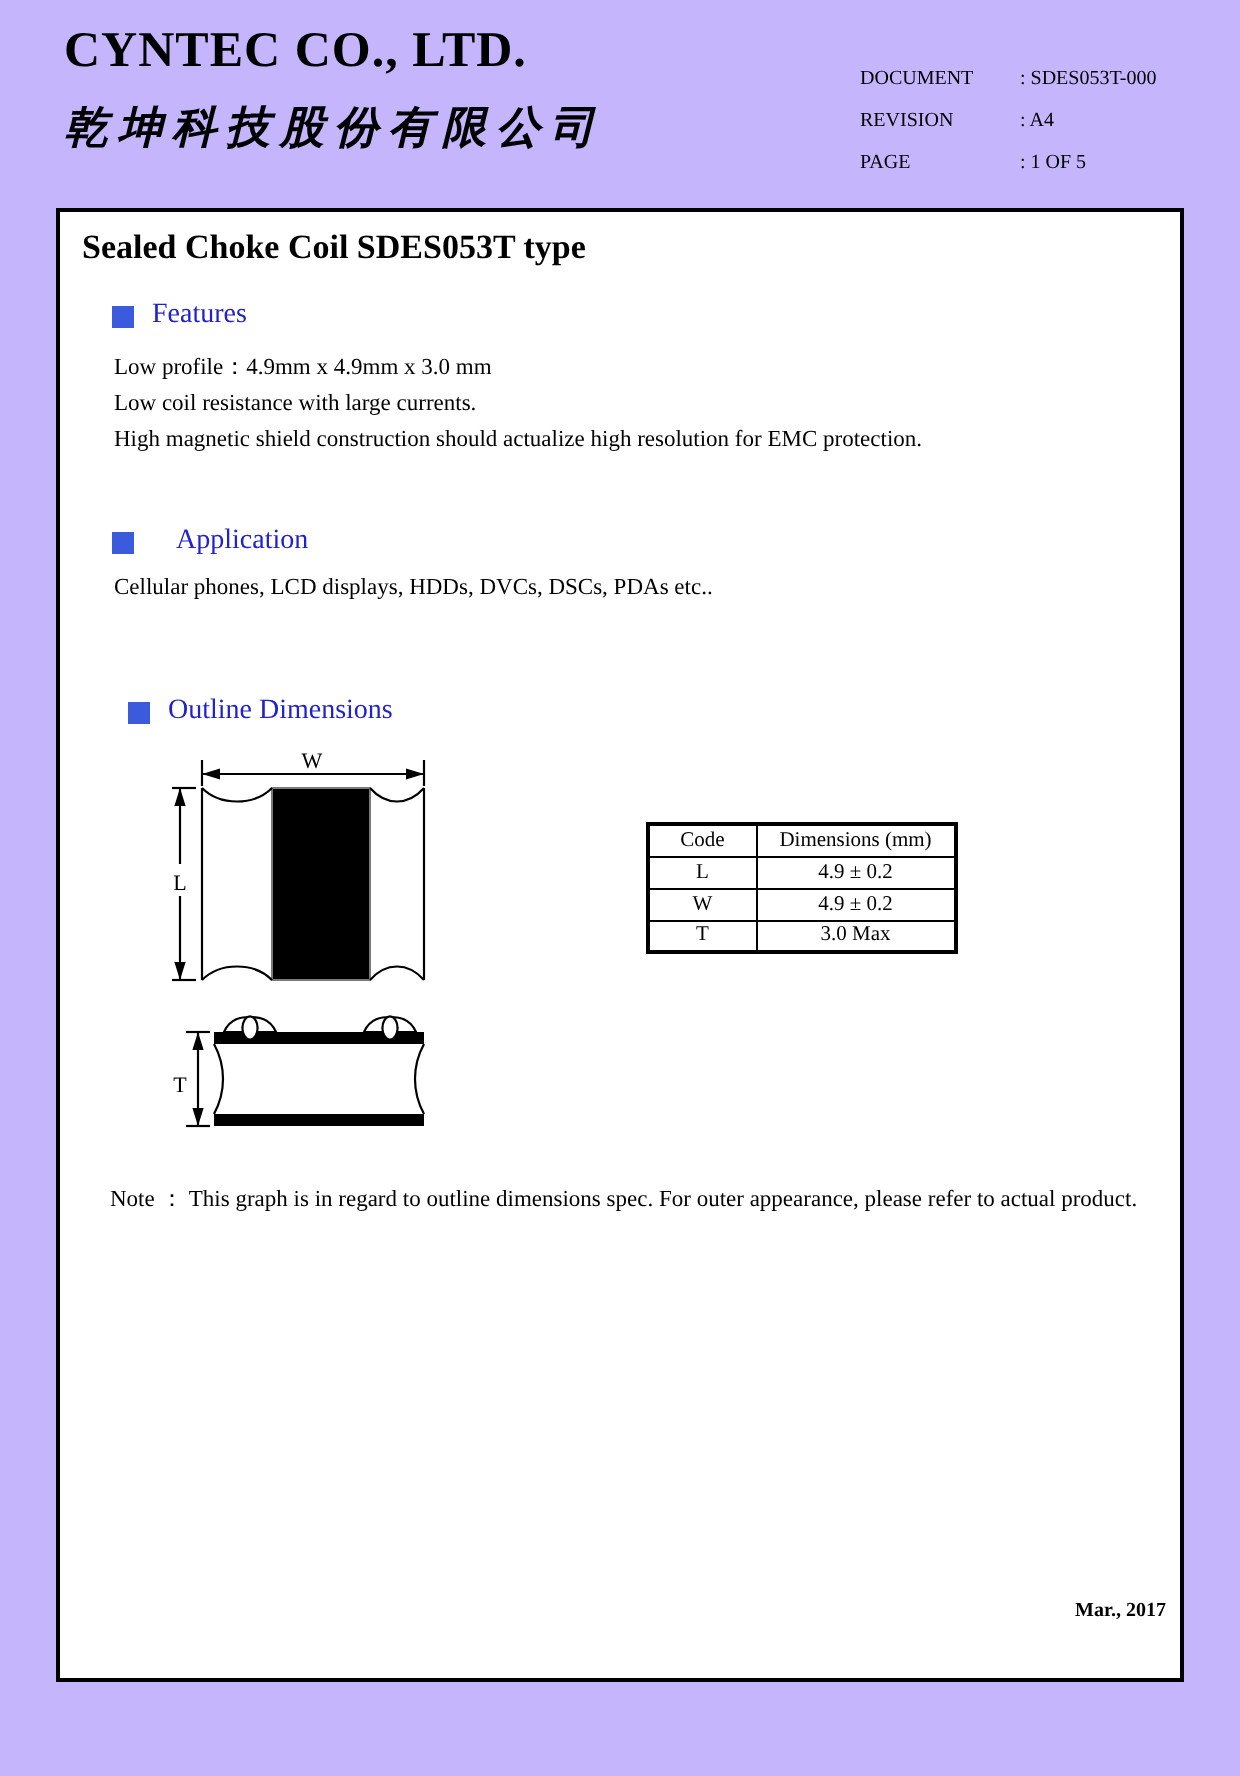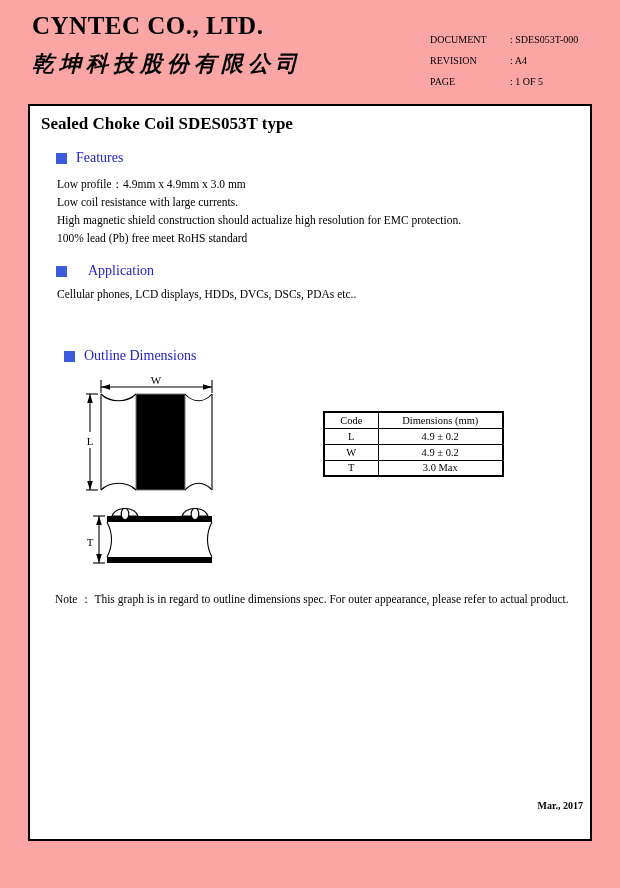--- a/index.html
+++ b/index.html
@@ -8,21 +8,21 @@
   }
   *{margin:0;padding:0;box-sizing:border-box;}
   body{
     background:#ffffff;
     font-family:"Liberation Serif","DejaVu Serif",serif;
     color:#000;
   }
   .page{
     position:relative;
     width:620px;height:888px;
-    background:#fca5a5;
+    background:#c4b5fd;
     overflow:hidden;
   }
   
   .company-en{
     position:absolute;left:32px;top:12px;
     font-size:25px;font-weight:bold;letter-spacing:0.5px;
   }
   .company-zh{
     position:absolute;left:32px;top:49px;
     font-size:22px;font-weight:bold;letter-spacing:5px;
@@ -90,21 +90,21 @@
   }
   .dims-table td,.dims-table th{
     border:1px solid #000;
     text-align:center;
     font-weight:normal;
     height:16px;
     padding:0 4px;
   }
   .dims-table{border:2px solid #000;margin-left:8px;}
   .dims-table .c-code{width:54px;}
-  .dims-table .c-dim{width:125px;text-align:center;}
+  .dims-table .c-dim{width:100px;text-align:center;}
   
   .footer-date{
     position:absolute;right:37px;top:800px;
     font-size:10px;font-weight:bold;
   }
 </style>
 </head>
 <body>
 
 <div class="page">
@@ -132,21 +132,20 @@
   <div class="page-title">Sealed Choke Coil SDES053T type</div>
 
   <div class="sec-head head-features">
     <span class="sq"></span>
     <span>Features</span>
   </div>
   <div class="features-list">
     <div>Low profile：4.9mm x 4.9mm x 3.0 mm</div>
     <div>Low coil resistance with large currents.</div>
     <div>High magnetic shield construction should actualize high resolution for EMC protection.</div>
-    <div>100% lead (Pb) free meet RoHS standard</div>
   </div>
 
   <div class="sec-head head-application">
     <span class="sq"></span>
     <span>Application</span>
   </div>
   <div class="app-text">Cellular phones, LCD displays, HDDs, DVCs, DSCs, PDAs etc..</div>
 
   <div class="sec-head head-outline">
     <span class="sq"></span>

